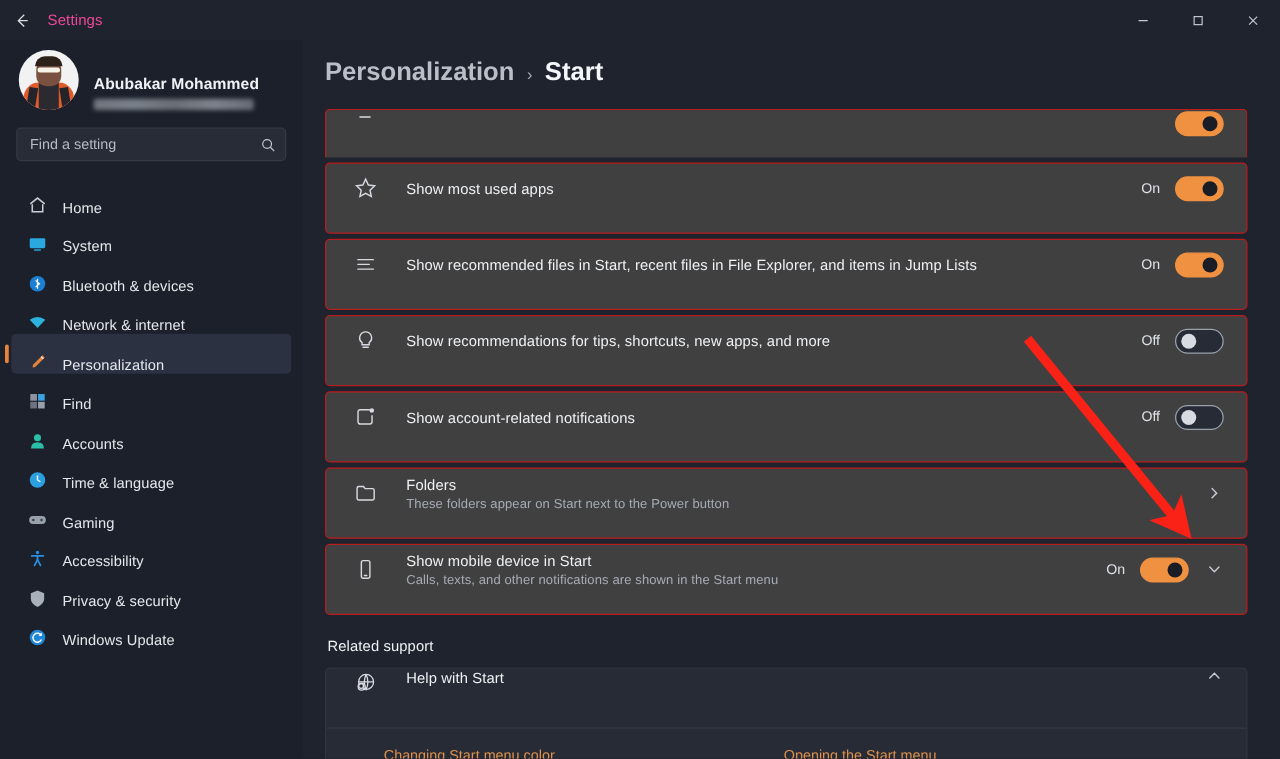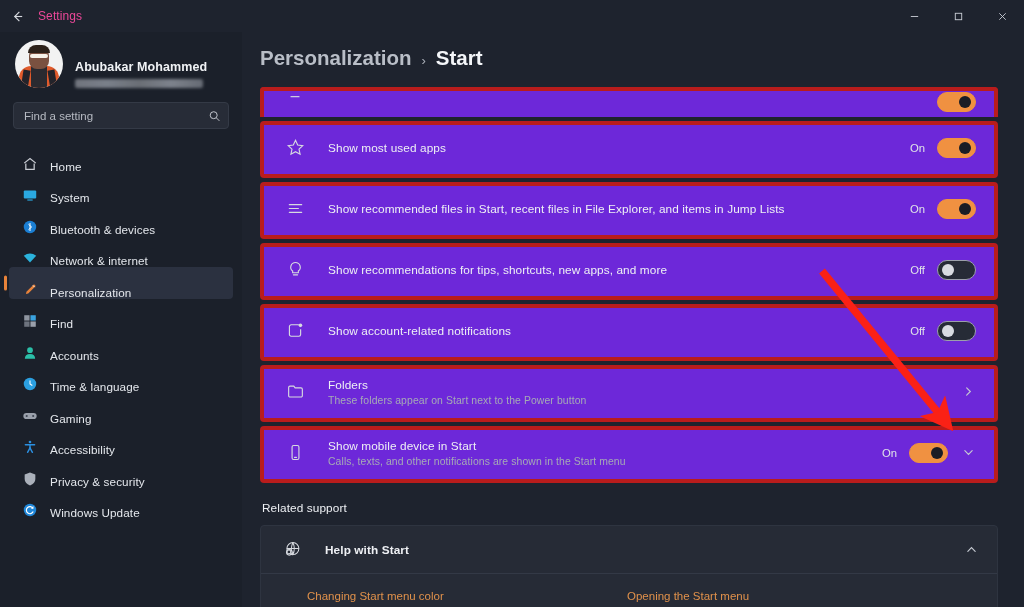--- a/index.html
+++ b/index.html
@@ -128,26 +128,26 @@
     padding: 14px 0 14px 0;
     height: 55px;
   }
   .bc-parent { font-size: 20.5px; color: #b9bec7; font-weight: 600; }
   .bc-sep { font-size: 13px; color: #a9aeb7; }
   .bc-cur { font-size: 20.5px; color: #f4f6f9; font-weight: 700; text-align: center; }
 
   .scroll-area { position: relative; }
 
   .card {
-    background: #6d28d9;
-    border: 4px solid #b91c1c;
+    background: #404040;
+    border: 1px solid #b91c1c;
     border-radius: 4px;
     margin-bottom: 4px;
     display: flex; align-items: center;
-    padding: 0 18px 4px 20px;
+    padding: 0 18px 16px 20px;
     min-height: 57px;
   }
   .card.partial { min-height: 18px; border-bottom: none; border-radius: 4px 4px 0 0; overflow: hidden; }
   .card.tall { min-height: 57px; }
   .card-ic {
     width: 22px; flex: 0 0 22px; height: 22px;
     display: flex; align-items: center; justify-content: center;
     color: #d7dae0; margin-right: 22px;
   }
   .card-txt { flex: 1 1 auto; min-width: 0; }
@@ -174,23 +174,22 @@
   .section-label {
     font-size: 11.8px; color: #eef0f4;
     margin: 18px 0 10px 2px; letter-spacing: .1px;
   }
 
   .support-card {
     background: #262b36; border: 1px solid #2e3440;
     border-radius: 4px; overflow: hidden;
   }
   .support-head {
-    display: flex; align-items: center; padding: 0 18px 0 20px;
+    display: flex; align-items: flex-start; padding: 0 18px 0 20px;
     min-height: 47px;
-    font-weight: bold;
   }
   .support-links {
     display: flex; align-items: center;
     border-top: 1px solid #333946;
     padding: 16px 18px 16px 46px;
     gap: 0;
   }
   .slink { font-size: 11.5px; color: #e0914b; }
   .slink:first-child { width: 320px; flex: 0 0 320px; }
 

